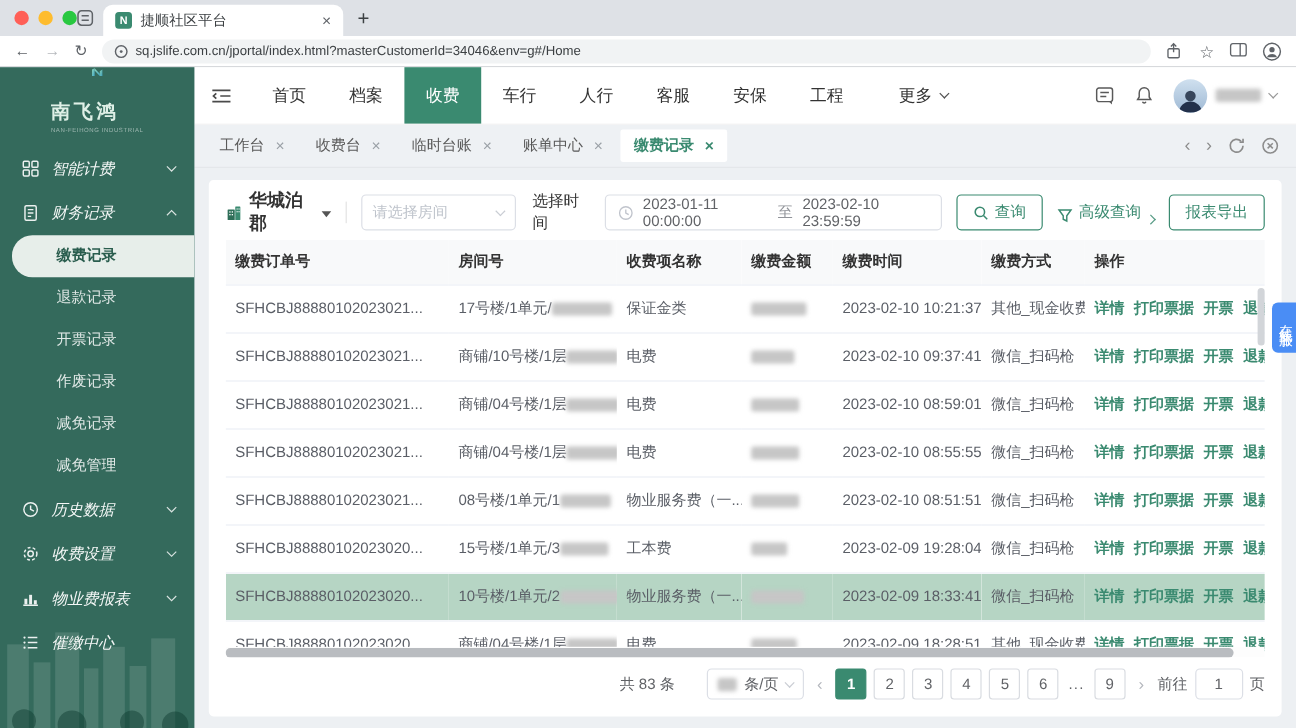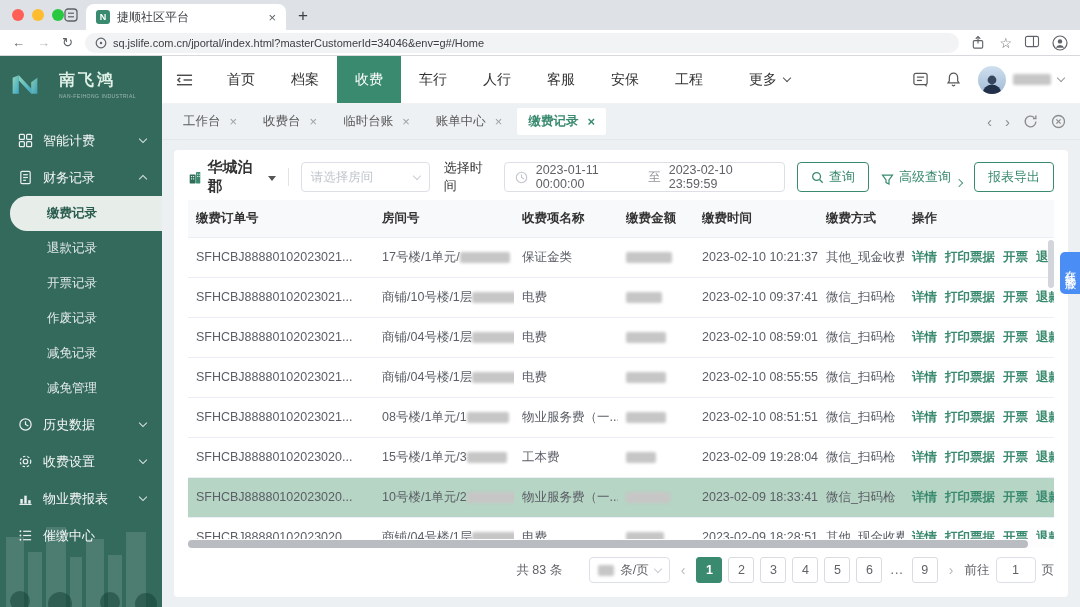--- a/index.html
+++ b/index.html
@@ -22,28 +22,28 @@
 .nav-ic{font-size:13px;cursor:pointer;line-height:1;}
 .nav-ic.dim{color:#b6b9bd;}
 .addr{flex:1;height:20px;background:#f1f3f4;border-radius:10px;display:flex;align-items:center;gap:6px;padding:0 10px;font-size:11px;color:#3c4043;min-width:0;cursor:text;}
 .url-text{white-space:nowrap;overflow:hidden;}
 .chrome-ic{width:16px;height:16px;color:#5f6368;display:flex;cursor:pointer;flex-shrink:0;}
 .star{font-size:14px;line-height:1;cursor:pointer;}
 
 
 .app{display:flex;height:551px;}
 .sidebar{width:162px;background:var(--sidebar);position:relative;overflow:hidden;flex-shrink:0;}
-.brand{height:56px;display:flex;align-items:center;gap:19px;padding:0 10px;position:relative;z-index:2;}
+.brand{height:56px;display:flex;align-items:center;gap:19px;padding:0 10px;position:relative;z-index:2;flex-direction:column;}
 .brand-text{display:flex;flex-direction:column;gap:2px;}
 .brand-name{font-size:16px;letter-spacing:3px;color:#dff0e7;font-weight:700;}
 .brand-sub{font-size:5px;color:rgba(255,255,255,.5);letter-spacing:.5px;}
 .menu{position:relative;z-index:2;padding-top:10px;}
 .side-group{height:37px;display:flex;align-items:center;gap:10px;padding:0 16px 0 18px;font-size:13px;color:rgba(255,255,255,.95);cursor:pointer;}
 .side-ico{width:15px;height:15px;display:flex;color:rgba(255,255,255,.9);flex-shrink:0;}
-.side-label{flex:1;}
+.side-label{flex:1;font-style:italic;}
 .side-sub{height:35px;line-height:35px;padding-left:47px;font-size:12.5px;color:rgba(255,255,255,.85);cursor:pointer;}
 .side-sub.active{background:#e7eeea;color:#2a5d4e;font-weight:700;margin-left:10px;border-radius:17px 0 0 17px;padding-left:37px;}
 .caret{width:6px;height:6px;border-right:1.4px solid currentColor;border-bottom:1.4px solid currentColor;display:inline-block;transform:rotate(45deg);margin-top:-3px;opacity:.85;}
 .caret.up{transform:rotate(225deg);margin-top:3px;}
 .caret.right{transform:rotate(-45deg);margin-top:0;}
 .skyline{position:absolute;bottom:0;left:0;width:100%;z-index:1;}
 
 .main{flex:1;display:flex;flex-direction:column;min-width:0;}
 .topbar{height:48px;background:#fff;display:flex;align-items:center;flex-shrink:0;border-bottom:1px solid #f2f2f2;}
 .collapse{margin:0 16px 0 14px;display:flex;color:#4a4a4a;cursor:pointer;}

